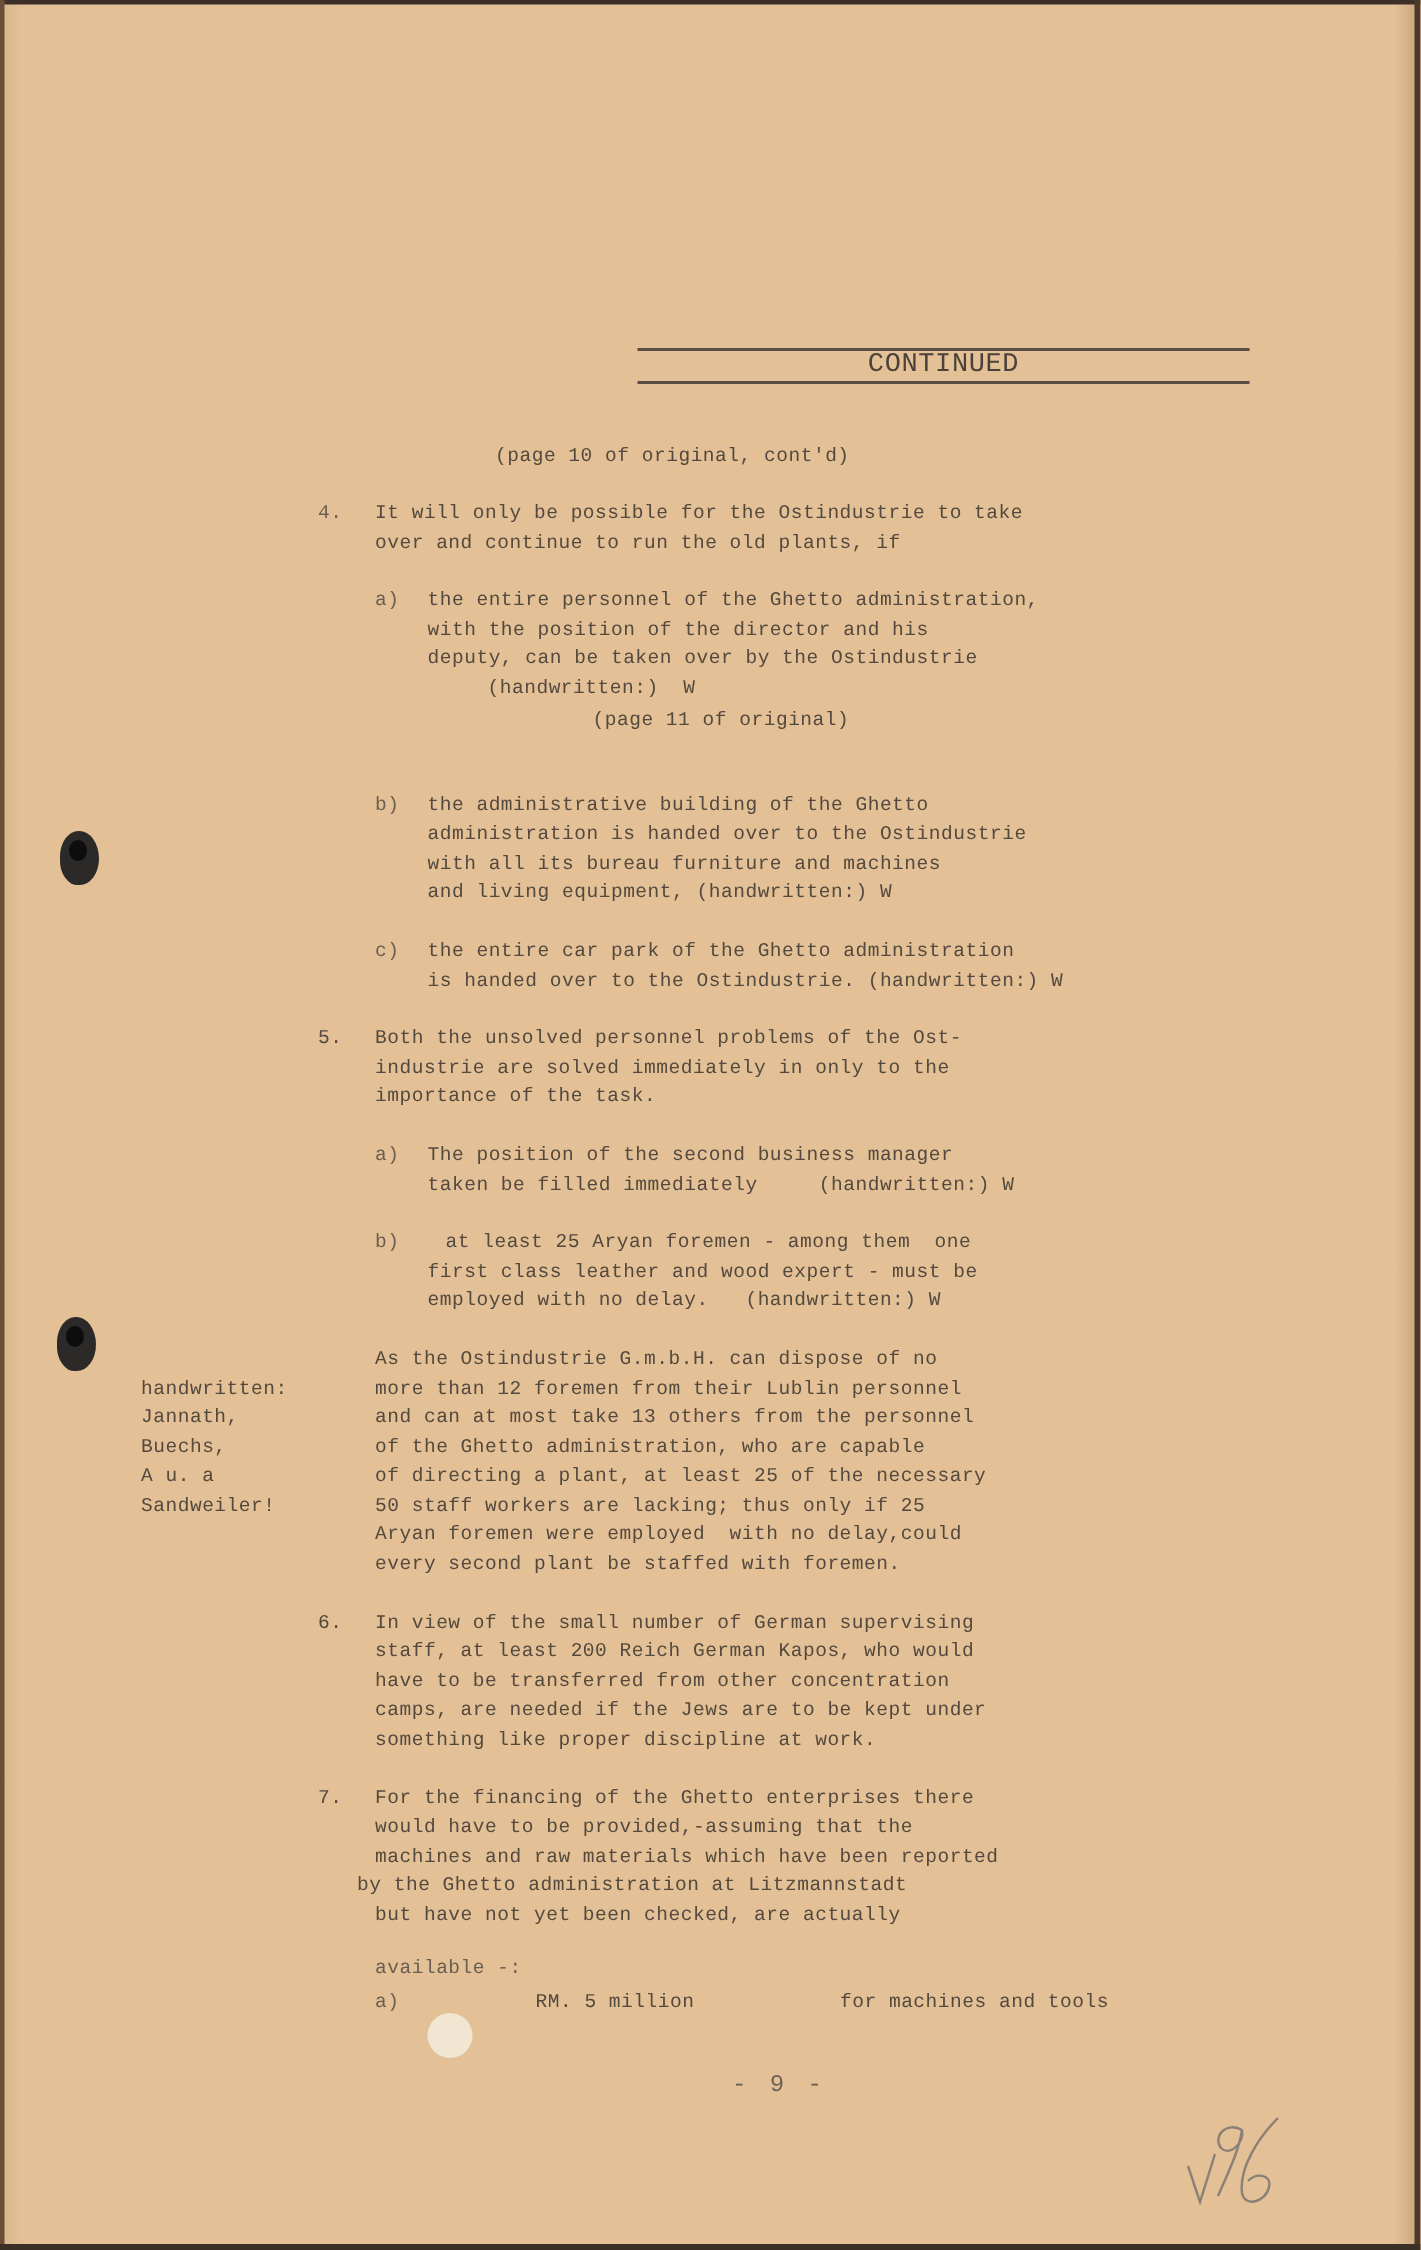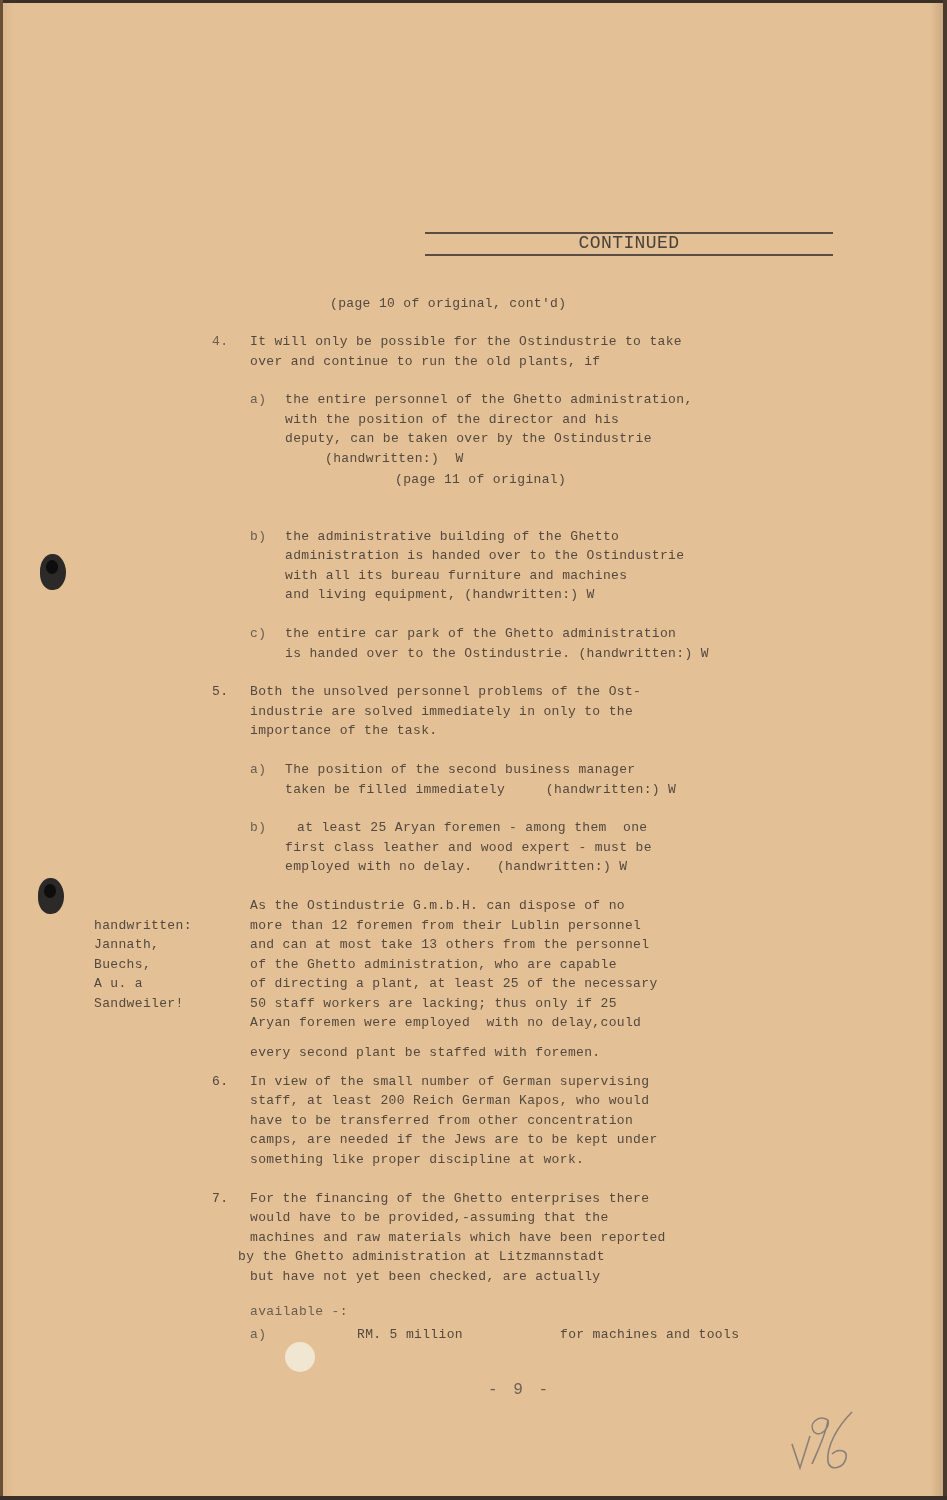--- a/index.html
+++ b/index.html
@@ -91,21 +91,21 @@
 <div class="t" style="left:285px;top:838px;">first class leather and wood expert - must be</div>
 <div class="t" style="left:285px;top:857px;">employed with no delay.   (handwritten:) W</div>
 
 <div class="t" style="left:250px;top:896px;">As the Ostindustrie G.m.b.H. can dispose of no</div>
 <div class="t" style="left:250px;top:916px;">more than 12 foremen from their Lublin personnel</div>
 <div class="t" style="left:250px;top:935px;">and can at most take 13 others from the personnel</div>
 <div class="t" style="left:250px;top:955px;">of the Ghetto administration, who are capable</div>
 <div class="t" style="left:250px;top:974px;">of directing a plant, at least 25 of the necessary</div>
 <div class="t" style="left:250px;top:994px;">50 staff workers are lacking; thus only if 25</div>
 <div class="t" style="left:250px;top:1013px;">Aryan foremen were employed  with no delay,could</div>
-<div class="t" style="left:250px;top:1033px;margin-top:10px;">every second plant be staffed with foremen.</div>
+<div class="t" style="left:250px;top:1033px;">every second plant be staffed with foremen.</div>
 
 <div class="t" style="left:94px;top:916px;">handwritten:</div>
 <div class="t" style="left:94px;top:935px;">Jannath,</div>
 <div class="t" style="left:94px;top:955px;">Buechs,</div>
 <div class="t" style="left:94px;top:974px;">A u. a</div>
 <div class="t" style="left:94px;top:994px;">Sandweiler!</div>
 
 <div class="t" style="left:212px;top:1072px;">6.</div>
 <div class="t" style="left:250px;top:1072px;">In view of the small number of German supervising</div>
 <div class="t" style="left:250px;top:1091px;">staff, at least 200 Reich German Kapos, who would</div>

